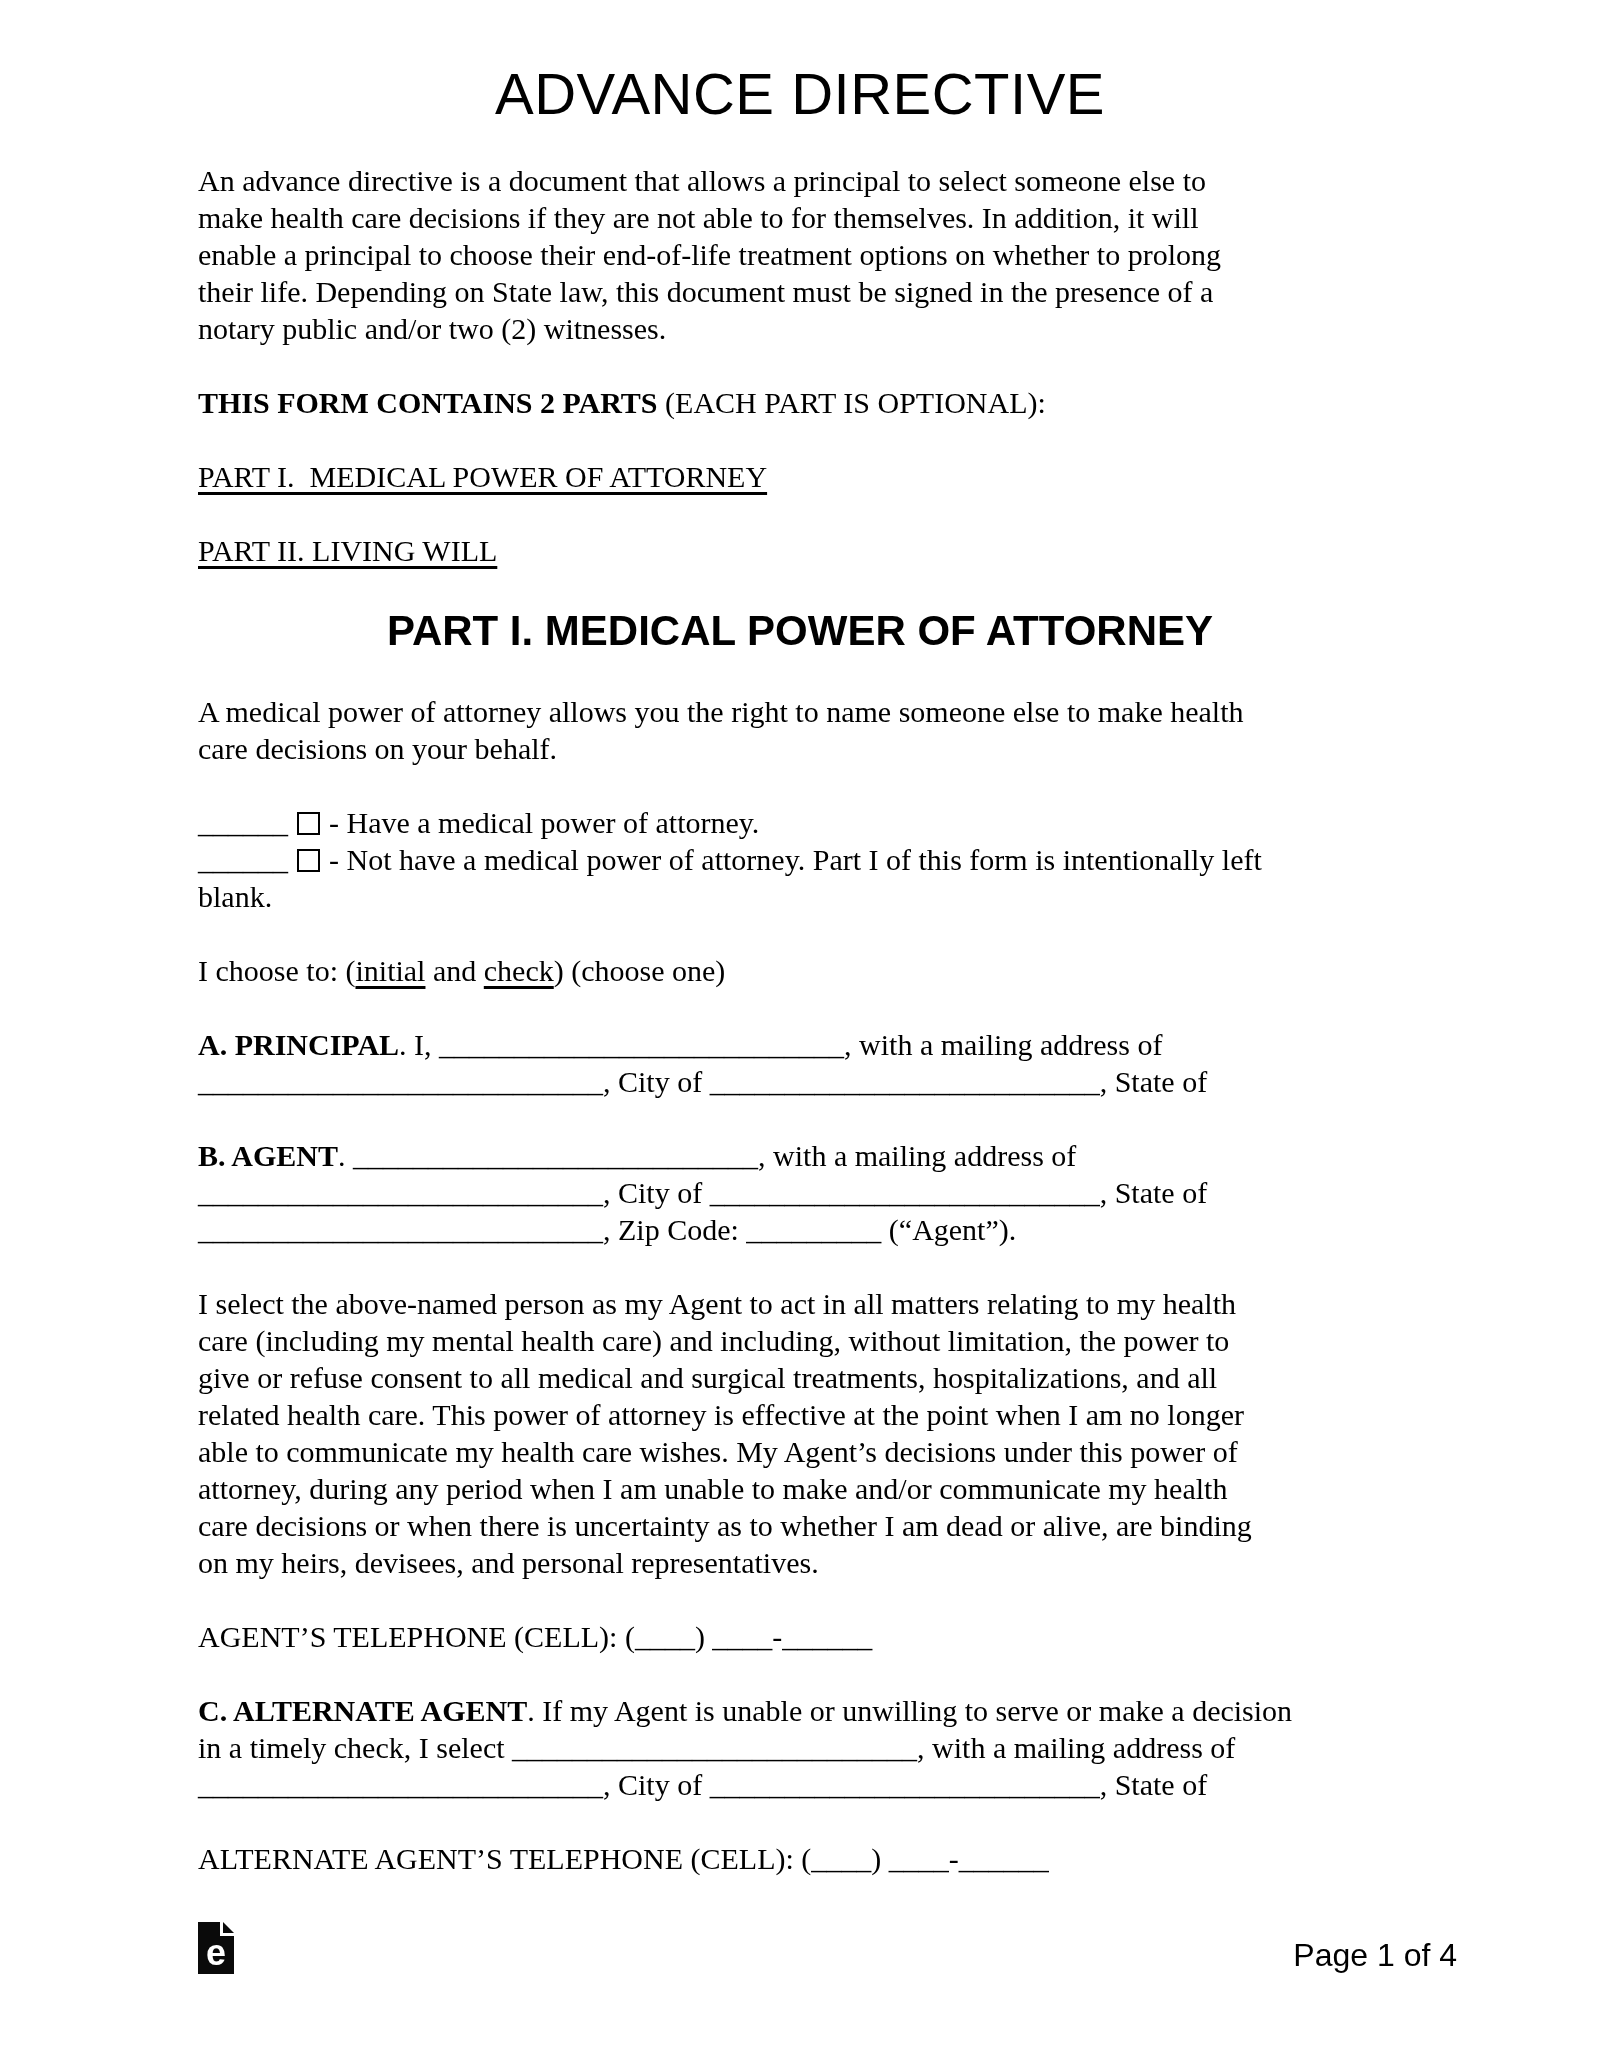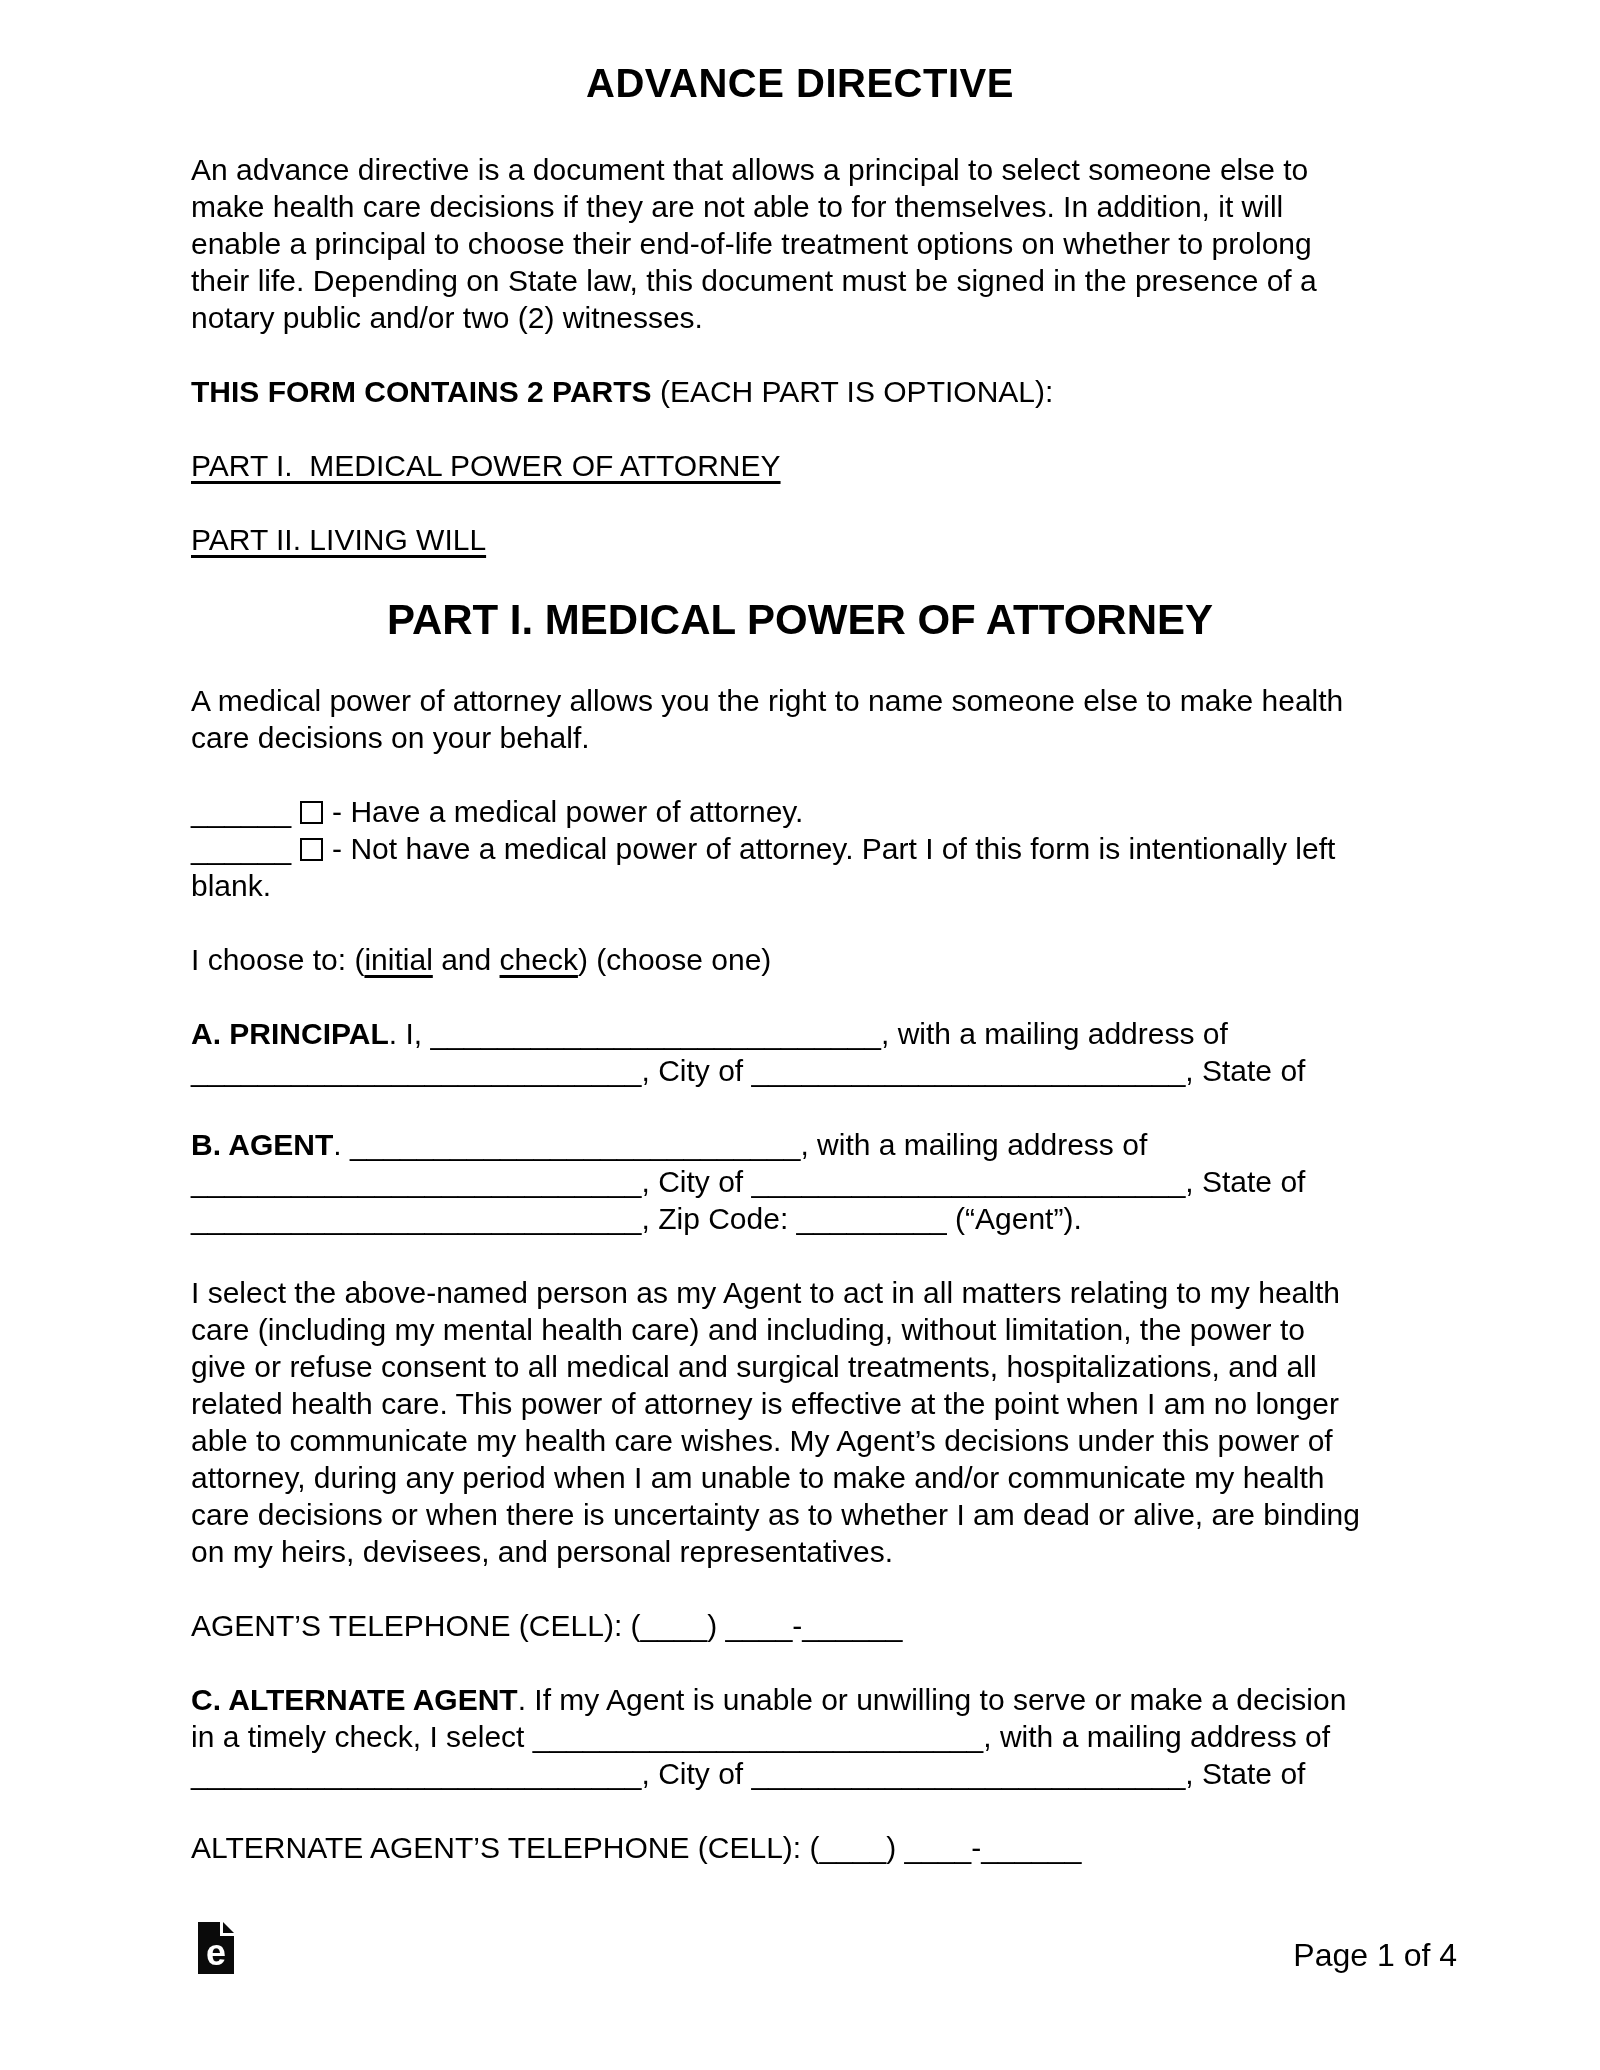--- a/index.html
+++ b/index.html
@@ -10,35 +10,35 @@
     margin: 0 auto;
     background: #ffffff;
     color: #000000;
     font-family: "Liberation Sans", sans-serif;
     font-size: 30px;
     line-height: 37px;
     overflow: hidden;
   }
   .content { padding: 52px 186px 0 186px; }
   .title {
-    margin: 0 0 37px 0;
+    margin: 11px 0 37px 0;
     text-align: center;
-    font-size: 40px;
+    font-size: 58px;
     line-height: 62px;
-    font-weight: bold;
+    font-weight: normal;
     letter-spacing: 0.5px;
   }
   .heading2 {
     margin: 0 0 37px 0;
     text-align: center;
     font-size: 42px;
     line-height: 50px;
     font-weight: bold;
   }
-  .para { margin: 0 0 37px 5px; }
+  .para { margin: 0 0 37px 12px; font-family: Liberation Serif, serif; }
   .line { white-space: pre; }
   .b { font-weight: bold; }
   .u { text-decoration: underline; text-underline-offset: 5px; }
   .blank { letter-spacing: 0; }
   .checkbox {
     display: inline-block;
     width: 19px;
     height: 19px;
     border: 2px solid #000;
     margin: 0 9px 0 9px;

